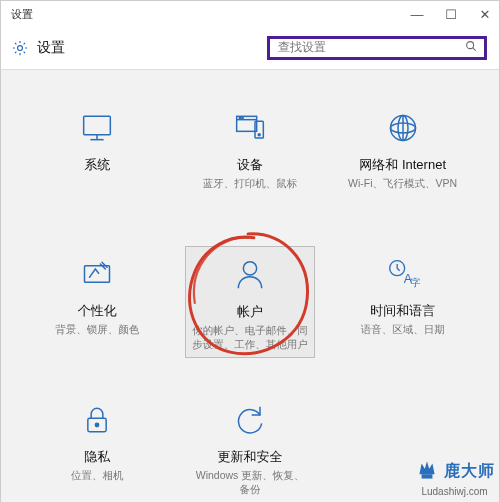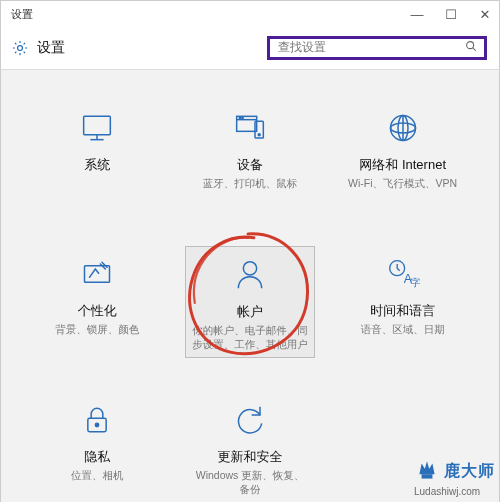--- a/index.html
+++ b/index.html
@@ -136,21 +136,21 @@
     z-index: 40;
   }
   .redmark svg { width: 100%; height: 100%; display:block; }
   
   .watermark {
     position: absolute;
     right: 4px;
     bottom: 4px;
     display: flex;
     flex-direction: column;
-    align-items: flex-start;
+    align-items: center;
     gap: 2px;
     z-index: 50;
   }
   .wm-logo {
     display: flex;
     align-items: center;
     gap: 4px;
   }
   .wm-logo svg { width: 26px; height: 26px; display:block; }
   .wm-brand {

